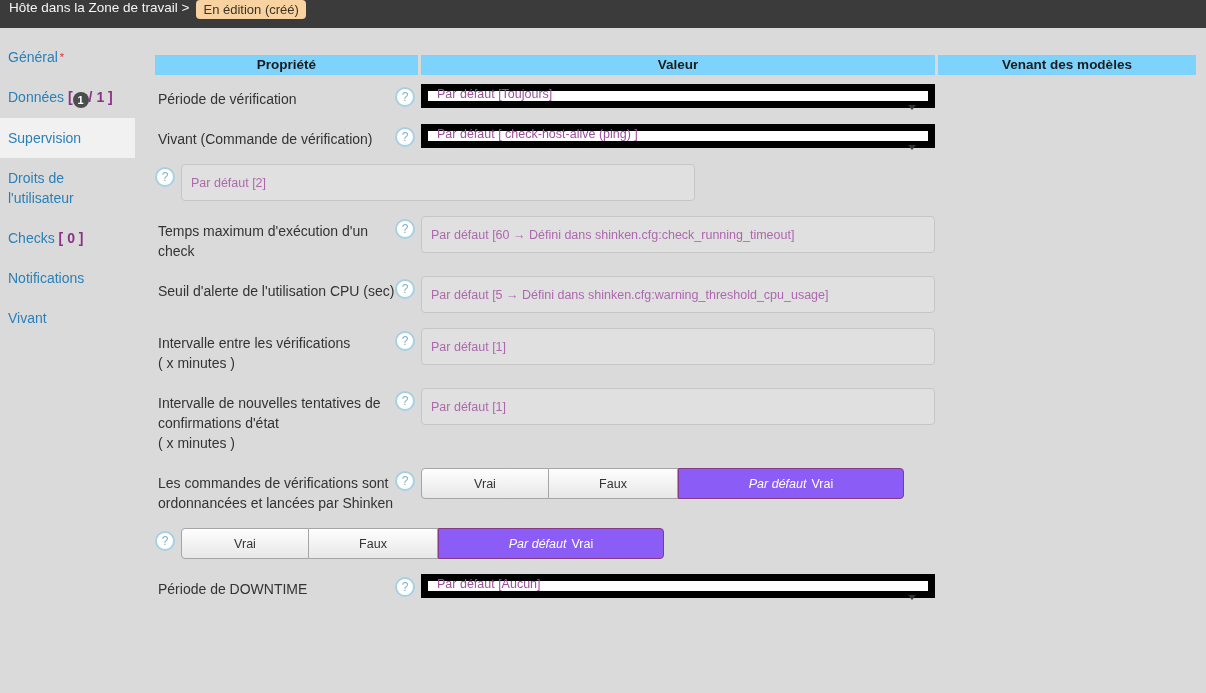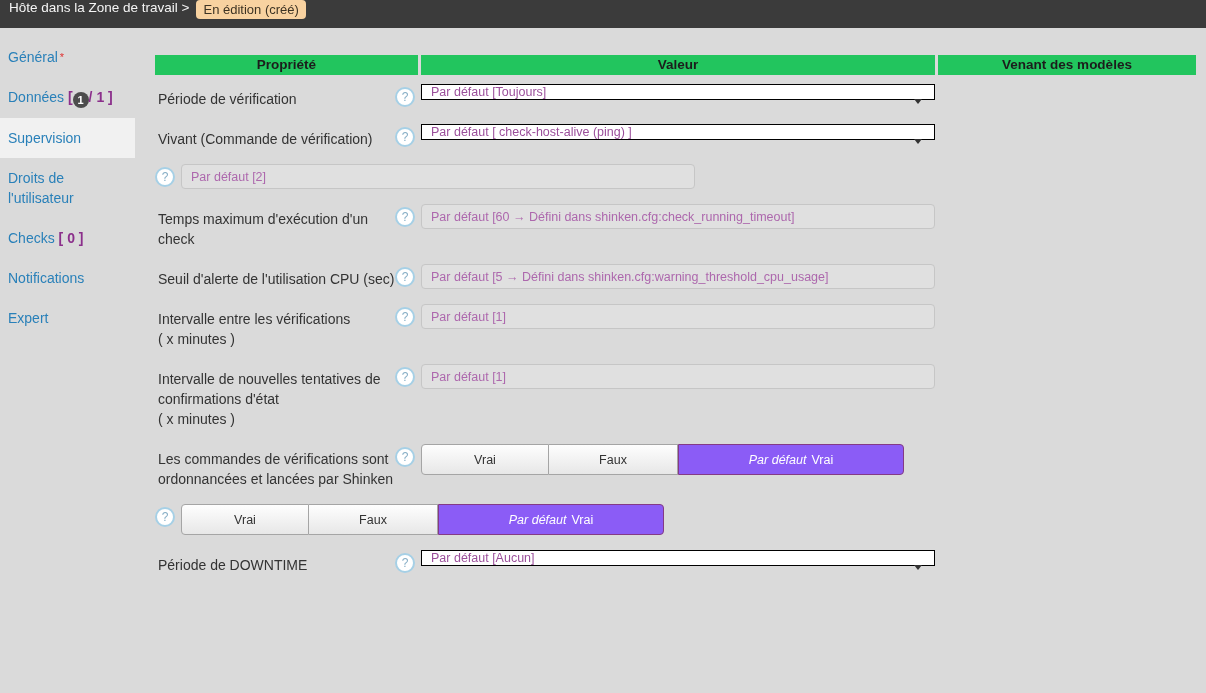--- a/index.html
+++ b/index.html
@@ -17,37 +17,37 @@
   .side-item { display:block; padding:10px 8px; margin-right:15px; color:#2980b9; font-size:14px; line-height:20px; cursor:pointer; text-decoration:none; }
   .side-item.active { background:#f1f1f1; }
   .req { color:#e03131; font-size:11px; vertical-align:top; margin-left:2px; }
   .pcount { color:#8b2f8b; font-weight:bold; }
   .circ { display:inline-block; width:16px; height:16px; background:#4d4d4d; color:#fff; border-radius:50%; font-size:11px; line-height:16px; text-align:center; font-weight:bold; vertical-align:-2px; }
 
   .main { flex:1; padding:27px 10px 0 5px; }
 
   
   .thead { display:flex; gap:3px; margin-bottom:9px; }
-  .th { background:#22c55e; color:#1c1c1c; font-weight:bold; font-size:13.5px; height:20px; line-height:20px; text-align:center; }
+  .th { background:#7dd3fc; color:#1c1c1c; font-weight:bold; font-size:13.5px; height:20px; line-height:20px; text-align:center; }
   .th.prop { width:263px; }
   .th.val  { width:514px; }
   .th.tpl  { flex:1; }
 
   
   .row { display:flex; align-items:flex-start; margin-bottom:15px; }
   .cell-label { width:240px; padding:5px 0 0 3px; font-size:14px; line-height:20px; color:#333; white-space:pre-line; }
   .cell-help { width:26px; padding-top:3px; }
   .helpicon { display:inline-block; width:20px; height:20px; border:2px solid #a6d0e6; border-radius:50%; background:#fff; color:#86aec6; font-size:12px; line-height:17px; text-align:center; cursor:pointer; }
   .cell-control { width:514px; }
 
-  .select { position:relative; height:16px; background:#fff; border:1px solid #000000; display:flex; align-items:flex-end; padding:0 26px 0 9px; cursor:pointer; }
+  .select { position:relative; height:24px; background:#fff; border:7px solid #000000; display:flex; align-items:flex-end; padding:0 26px 0 9px; cursor:pointer; }
   .select .sel-text { color:#9b4f9b; font-size:12.5px; white-space:nowrap; overflow:hidden; }
   .caret { position:absolute; right:12px; top:14px; width:0; height:0; border-left:4px solid transparent; border-right:4px solid transparent; border-top:5px solid #333; }
 
-  input.dis { width:514px; height:25px; background:#e0e0e0; border:1px solid #c6c6c6; border-radius:4px; padding:0 9px; color:#ad68ad; font-size:12.5px; font-family:"Liberation Sans", sans-serif; }
+  input.dis { width:514px; height:37px; background:#e0e0e0; border:1px solid #c6c6c6; border-radius:4px; padding:0 9px; color:#ad68ad; font-size:12.5px; font-family:"Liberation Sans", sans-serif; }
 
   .toggle { display:flex; height:31px; }
   .tbtn { border:1px solid #a5a5a5; background:linear-gradient(#fefefe,#e7e7e7); color:#333; font-size:12.5px; display:flex; align-items:center; justify-content:center; cursor:pointer; }
   .tbtn.t-true  { width:128px; border-radius:4px 0 0 4px; }
   .tbtn.t-false { width:129px; border-left:none; }
   .tbtn.t-def   { width:226px; border-radius:0 4px 4px 0; background:#8b5cf6; border-color:#843a86; color:#fff; }
   .tbtn.t-def .ital { font-style:italic; margin-right:5px; }
 </style>
 </head>
 <body>
@@ -58,21 +58,21 @@
 </div>
 
 <div class="wrap">
   <div class="sidebar">
     <a class="side-item"><span>Général</span><span class="req">*</span></a>
     <a class="side-item"><span>Données</span> <span class="pcount">[</span><span class="circ">1</span><span class="pcount">/ 1 ]</span></a>
     <a class="side-item active"><span>Supervision</span></a>
     <a class="side-item"><span>Droits de l'utilisateur</span></a>
     <a class="side-item"><span>Checks</span> <span class="pcount">[ 0 ]</span></a>
     <a class="side-item"><span>Notifications</span></a>
-    <a class="side-item"><span>Expert</span></a>
+    <a class="side-item"><span>Vivant</span></a>
   </div>
 
   <div class="main">
     <div class="thead">
       <div class="th prop">Propriété</div>
       <div class="th val">Valeur</div>
       <div class="th tpl">Venant des modèles</div>
     </div>
 
     <div class="row">

